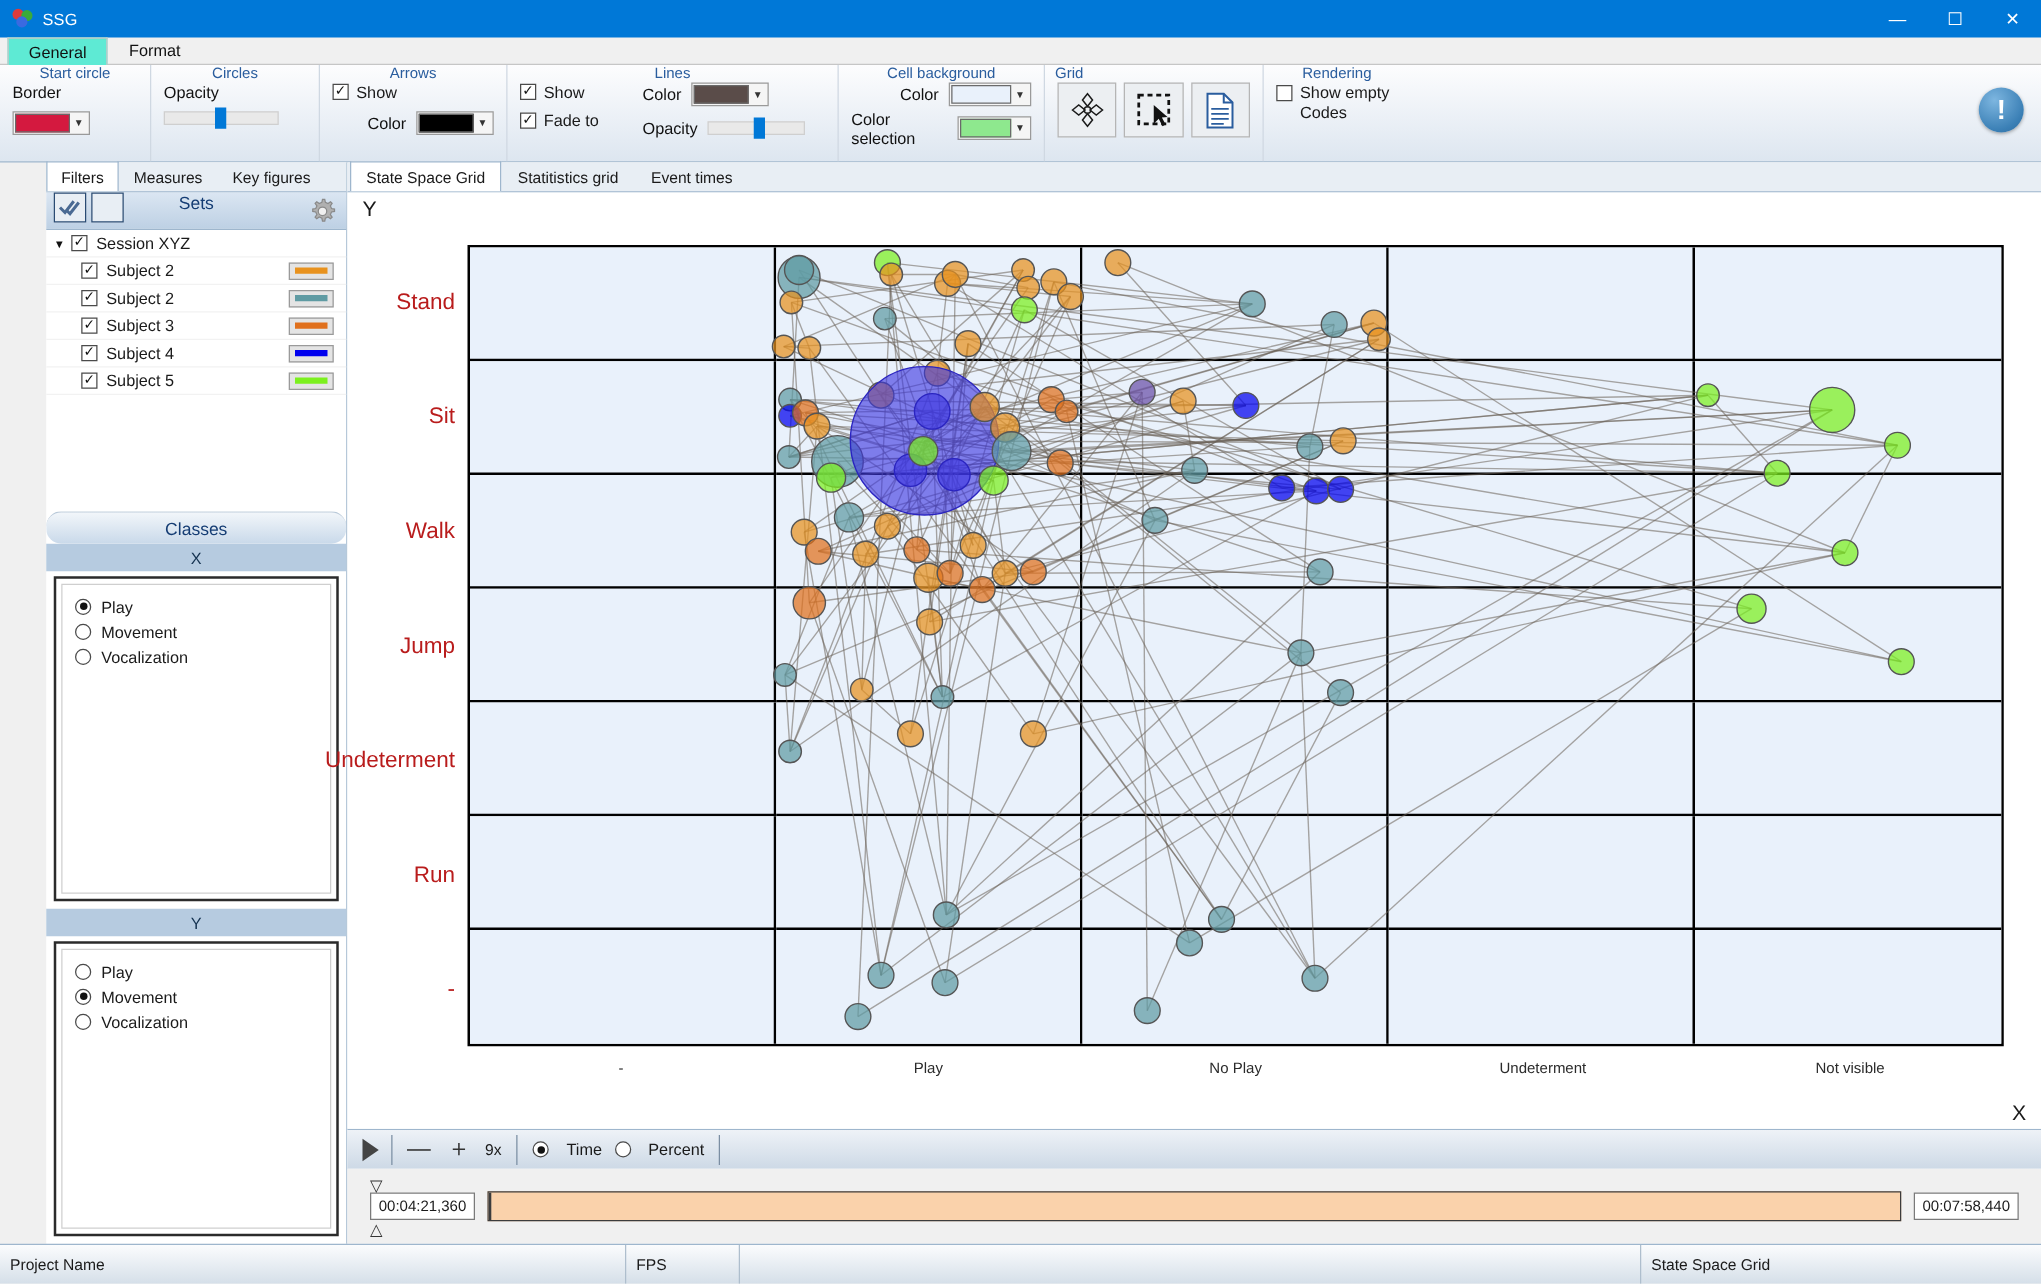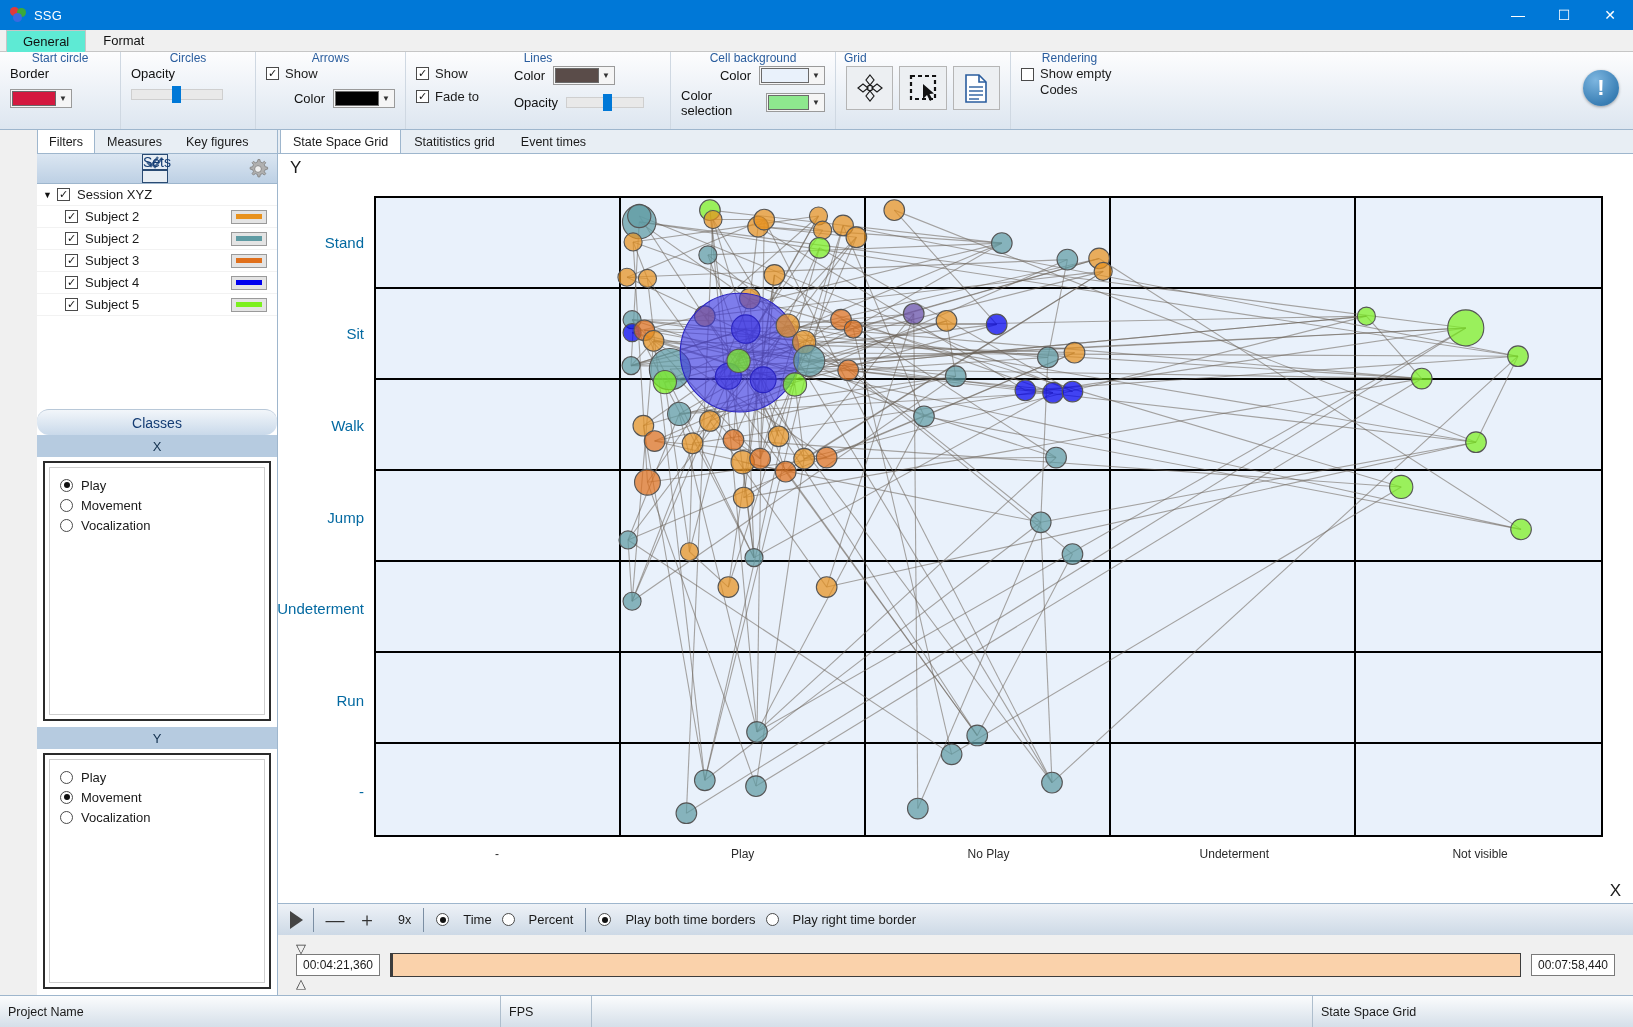--- a/index.html
+++ b/index.html
@@ -74,22 +74,22 @@
 
   
   #left{width:241px;background:#fff;border-right:1px solid #9eb6cd;
         display:flex;flex-direction:column;margin-left:37px;}
   #ltabs{height:24px;background:#e8eef4;display:flex;align-items:flex-end;
          border-bottom:1px solid #9eb6cd;}
   .ltab{height:24px;padding:0 11px;display:flex;align-items:center;font-size:12.5px;
         border:1px solid transparent;border-bottom:none;}
   .ltab.active{background:#fff;border-color:#9eb6cd;}
   #sets-hdr{height:30px;background:linear-gradient(#dbe6f2,#bdd0e4);
-            display:flex;align-items:center;padding:0 6px;position:relative;
-            border-bottom:1px solid #9eb6cd;flex-direction:column;}
+            display:flex;padding:0 6px;position:relative;
+            border-bottom:1px solid #9eb6cd;}
   .hdr-btn{width:26px;height:24px;border:1px solid #2a4b73;background:#e8eef4;
            display:flex;align-items:center;justify-content:center;margin-right:4px;}
   #sets-title{position:absolute;left:0;right:0;text-align:center;
               font-size:14px;color:#143c73;pointer-events:none;}
   #gear{position:absolute;right:8px;top:4px;}
   #tree{flex:0 0 auto;}
   .trow{height:22px;display:flex;align-items:center;font-size:13px;
         border-bottom:1px solid #f2f2f2;padding-left:6px;}
   .trow .caret{width:14px;font-size:9px;color:#111;}
   .trow .indent{width:22px;}
@@ -125,21 +125,21 @@
   .ctab.active{background:#fff;border-color:#9eb6cd;}
 
   #plotarea{flex:1;position:relative;background:#fff;min-height:0;}
   #ylabel-top{position:absolute;left:12px;top:4px;font-size:17px;}
   #xlabel-bot{position:absolute;right:12px;bottom:2px;font-size:17px;}
   #grid-wrap{position:absolute;left:96px;top:42px;right:30px;bottom:66px;}
   #ssgrid{position:absolute;inset:0;border:2px solid #000;display:grid;}
   .cell{border-right:2px solid #000;border-bottom:2px solid #000;background:#e9f1fb;}
   .cell.lastcol{border-right:none;}
   .cell.lastrow{border-bottom:none;}
-  .ytick{position:absolute;right:100%;margin-right:10px;font-size:15px;color:#0369a1;
+  .ytick{position:absolute;right:100%;margin-right:10px;font-size:18px;color:#b91c1c;
          white-space:nowrap;transform:translateY(-50%);}
   .xtick{position:absolute;top:100%;margin-top:10px;font-size:12px;color:#2b2b2b;
          white-space:nowrap;transform:translateX(-50%);}
   #nodes-svg{position:absolute;inset:0;}
 
   
   #playbar{height:32px;background:linear-gradient(#eef2f7,#cdd9e6);
            border-top:1px solid #9eb6cd;display:flex;align-items:center;font-size:12.5px;}
   .pbsec{display:flex;align-items:center;gap:10px;padding:0 12px;height:100%;}
   .pbdiv{width:1px;height:24px;background:#7b8ea3;}
@@ -786,48 +786,36 @@
           <div class="xtick" style="left: 90%;">Not visible</div>
         </div>
     </div>
 
     <div id="playbar">
       <div class="pbsec">
         <span id="playicon" style="border-left-color:#444"></span>
         <span class="pbdiv"></span>
         <span class="iconbtn">—</span>
         <span class="iconbtn">＋</span>
-        <span style="margin-left:10px">9x</span>
+        <span style="">9x</span>
       </div>
       <span class="pbdiv"></span>
       <div class="pbsec">
         <span class="radio-row">
           <span class="radio on">
               <i></i>
             </span>
           <span style="margin-left:6px">Time</span>
         </span>
         <span class="radio-row">
           <span class="radio"></span>
           <span style="margin-left:6px">Percent</span>
         </span>
       </div>
       <span class="pbdiv"></span>
-      <div class="pbsec">
-        <span class="radio-row">
-          <span class="radio on">
-              <i></i>
-            </span>
-          <span style="margin-left:6px">Play both time borders</span>
-        </span>
-        <span class="radio-row">
-          <span class="radio"></span>
-          <span style="margin-left:6px">Play right time border</span>
-        </span>
-      </div>
     </div>
 
     <div id="timeline">
       <div class="tbox">00:04:21,360</div>
       <div id="track">
         <span class="sel"></span>
       </div>
       <div class="tbox">00:07:58,440</div>
       <span id="caret-top">▽</span>
       <span id="caret-bot">△</span>

